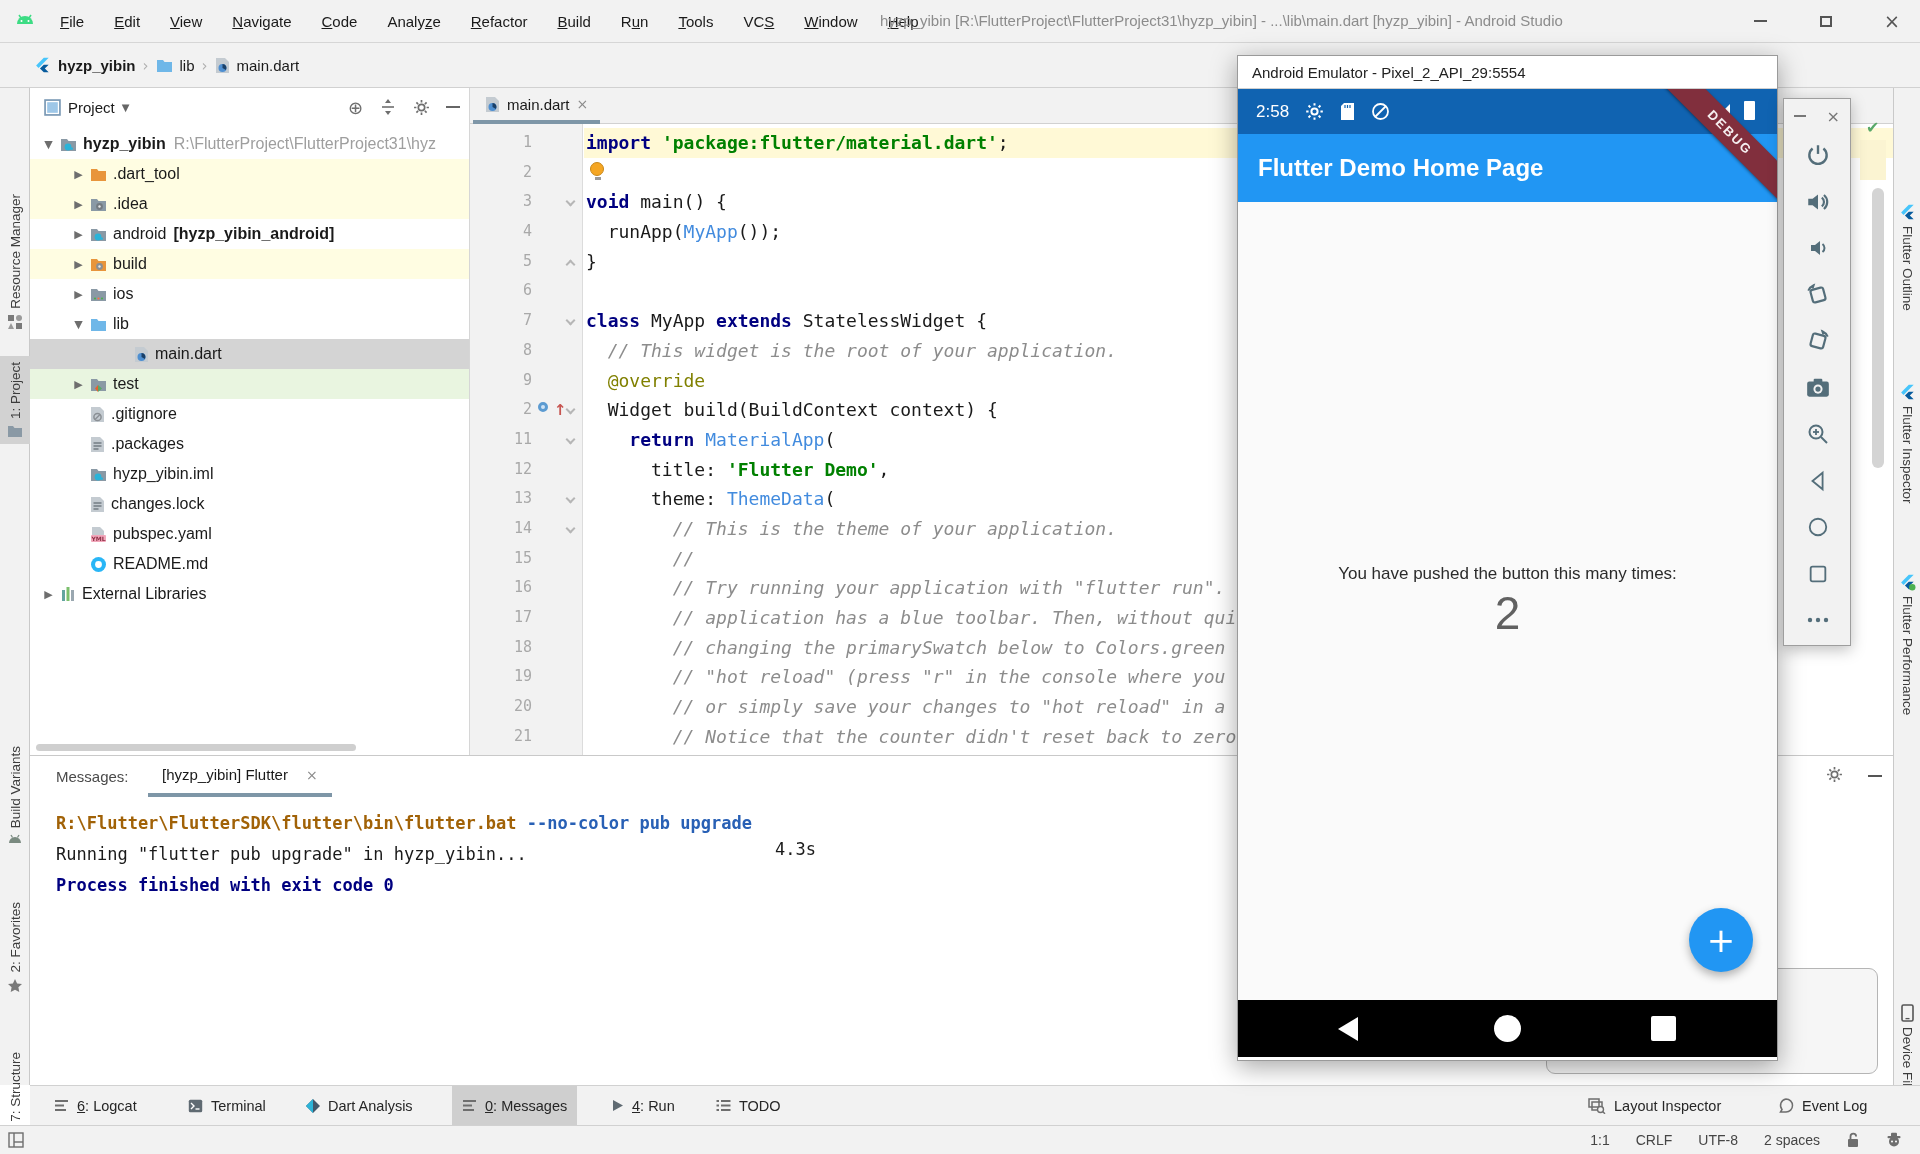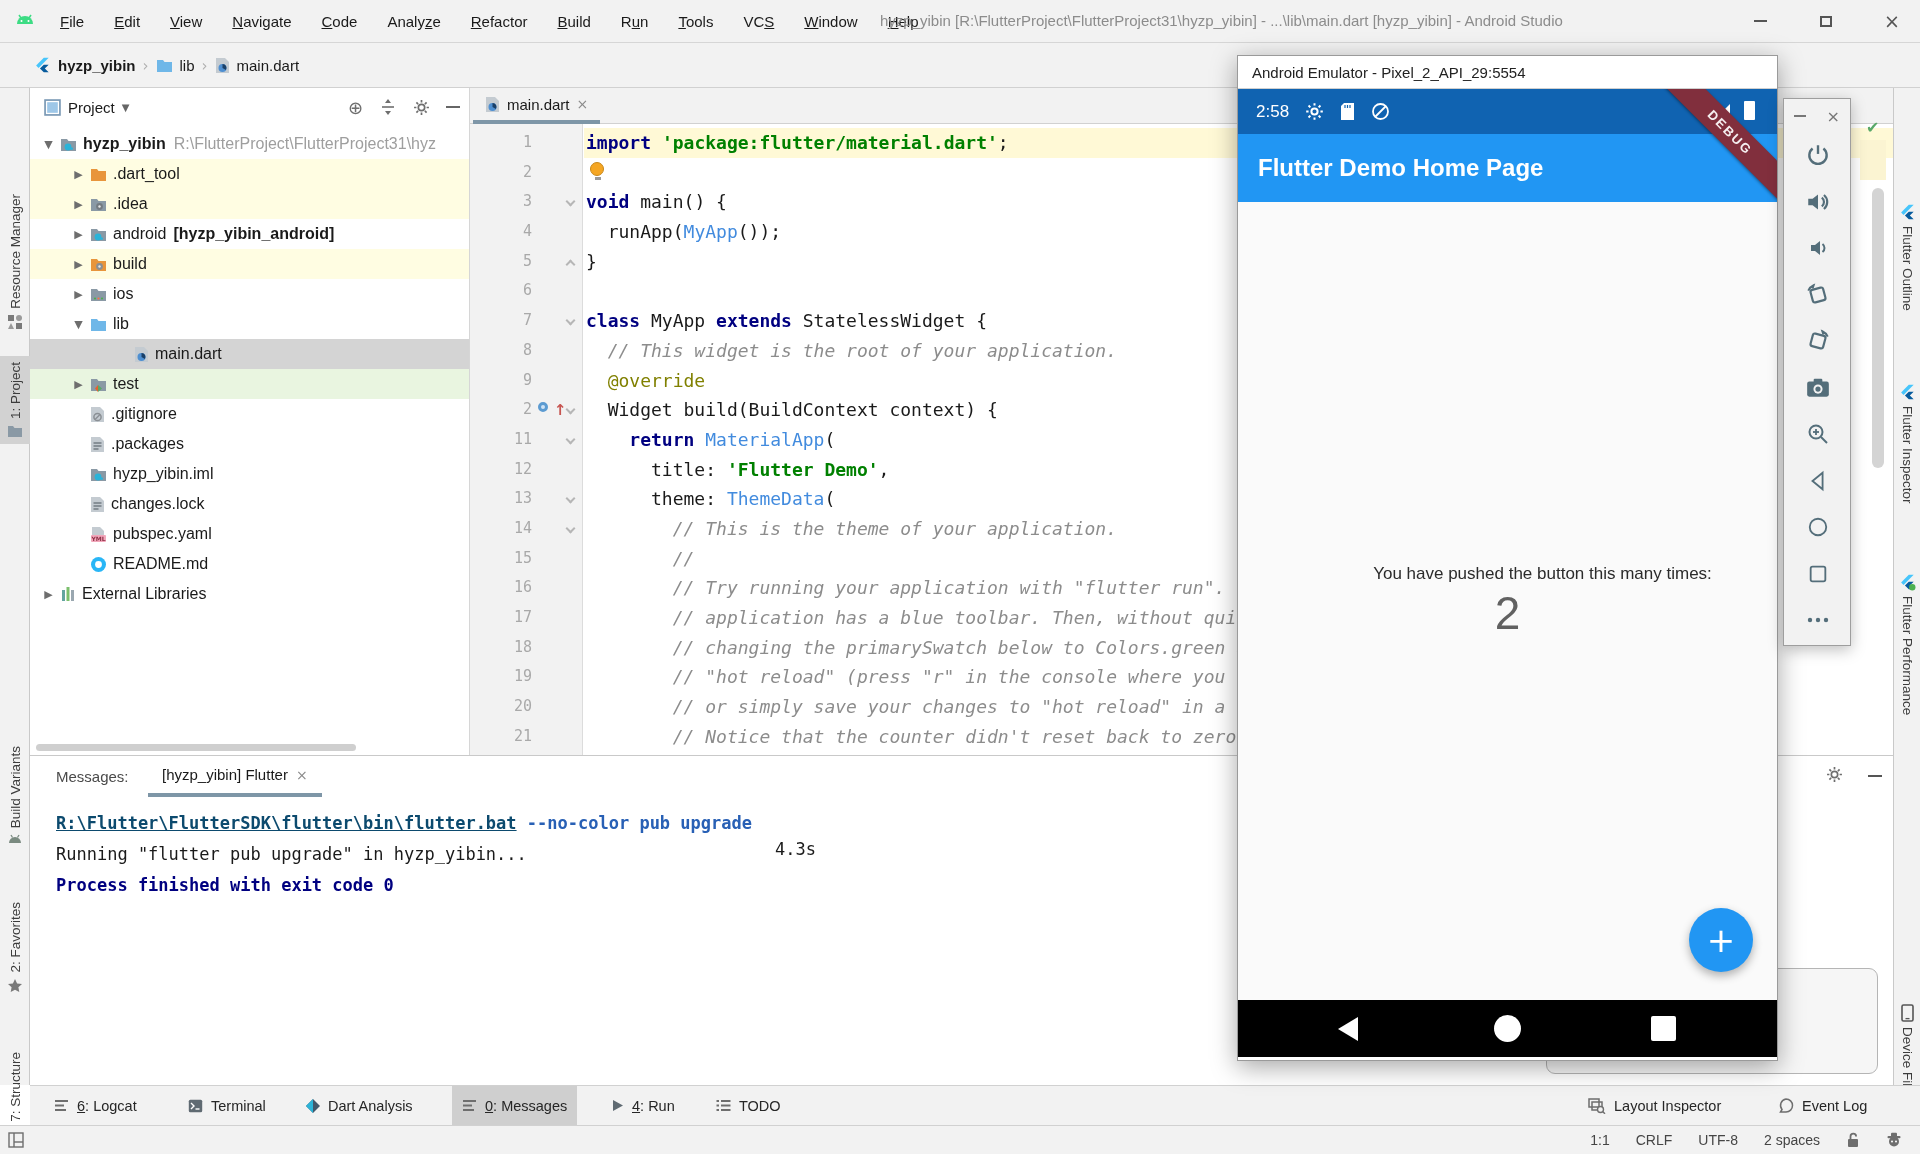--- a/index.html
+++ b/index.html
@@ -98,26 +98,26 @@
     border:3px solid #5c9bd1; background:#cfe3f5; }
   .oarr { position:absolute; left:84px; top:1px; color:#c75450; font-size:15px; font-weight:bold; }
   #insp-check { position:absolute; left:1396px; top:30px; color:#59a869; font-size:16px; }
   #insp-warn  { position:absolute; left:1390px; top:52px; width:26px; height:40px; background:#fbf4d2; }
   #ed-scrollbar { position:absolute; left:1402px; top:100px; width:12px; height:280px; background:#d4d4d4; border-radius:6px; }
 
   
   #messages-panel { position:absolute; left:30px; top:755px; width:1863px; height:330px; background:#fff; border-top:1px solid #c9c9c9; }
   #msg-header { position:absolute; left:0; top:0; width:100%; height:42px; }
   #msg-label { position:absolute; left:26px; top:12px; font-size:15px; color:#4a4a4a; }
-  #msg-tab { position:absolute; left:118px; top:0; height:41px; display:flex; align-items:center; gap:8px;
+  #msg-tab { position:absolute; left:118px; top:0; height:41px; display:flex; align-items:center; gap:18px;
     padding:0 14px; font-size:15px; border-bottom:4px solid #7e96a7; }
   #msg-gear { position:absolute; left:1796px; top:10px; }
   #msg-min  { position:absolute; left:1838px; top:10px; width:14px; height:2px; background:#555; margin-top:9px; }
   #console { position:absolute; left:26px; top:52px; font-family:"DejaVu Sans Mono", monospace; font-size:17px; line-height:31px; white-space:pre; }
-  .lnk { color:#0c4a6e; font-weight:bold; text-decoration:underline; }
+  .lnk { color:#a16207; font-weight:bold; }
   .blue { color:#2860b5; font-weight:bold; }
   .navy { color:#000080; font-weight:bold; }
   #con-time { position:absolute; left:745px; top:83px; font-family:"DejaVu Sans Mono",monospace; font-size:17px; }
 
   
   #bottom-bar { position:absolute; left:30px; top:1085px; width:1890px; height:40px; background:#f2f2f2; border-top:1px solid #d1d1d1; }
   .bb-item { position:absolute; top:0; height:39px; display:flex; align-items:center; gap:8px; padding:0 10px; font-size:14.5px; color:#262626; cursor:default; }
   .bb-item.sel { background:#cfcfcf; }
   .bb-item u { text-decoration:underline; }
   #status-bar { position:absolute; left:0; top:1125px; width:1920px; height:29px; background:#f2f2f2; border-top:1px solid #d1d1d1; font-size:14px; color:#454545; }
@@ -132,21 +132,21 @@
   #emu-screen { position:absolute; left:0; top:33px; width:539px; height:968px; overflow:hidden; }
   #emu-status { position:absolute; left:0; top:0; width:100%; height:45px; background:#1063b1; display:flex; align-items:center; gap:16px; padding-left:18px; }
   #emu-time { color:#fff; font-size:17px; }
   #emu-appbar { position:absolute; left:0; top:45px; width:100%; height:68px; background:#2196f3; display:flex; align-items:center; padding-left:20px; }
   #emu-appbar-title { color:#fff; font-size:24px; font-weight:bold; }
   #debug-ribbon { position:absolute; right:-48px; top:30px; width:190px; height:27px; background:#812f3d;
     transform:rotate(45deg); display:flex; align-items:center; justify-content:center; z-index:5;
     box-shadow:0 1px 3px rgba(0,0,0,.4); }
   #debug-ribbon span { color:rgba(255,255,255,.92); font-size:13px; font-weight:bold; letter-spacing:2px; }
   #emu-body { position:absolute; left:0; top:113px; width:100%; height:798px; background:#fafafa; }
-  #counter-label { position:absolute; left:0; top:362px; width:100%; text-align:center; font-size:17px; color:#2b2b2b;margin-left:35px; }
+  #counter-label { position:absolute; left:0; top:362px; width:100%; text-align:center; font-size:17px; color:#2b2b2b; }
   #counter-value { position:absolute; left:0; top:384px; width:100%; text-align:center; font-size:46px; color:#616161; }
   #fab { position:absolute; left:451px; top:706px; width:64px; height:64px; border-radius:50%; background:#2196f3;
     box-shadow:0 4px 10px rgba(0,0,0,.3); display:flex; align-items:center; justify-content:center; }
   #fab span { color:#fff; font-size:34px; line-height:34px; font-family:"DejaVu Sans",sans-serif; }
   #emu-nav { position:absolute; left:0; top:911px; width:100%; height:57px; background:#000; }
   #nav-back { position:absolute; left:100px; top:17px; width:0; height:0;
     border-top:12px solid transparent; border-bottom:12px solid transparent; border-right:20px solid #fff; }
   #nav-home { position:absolute; left:256px; top:15px; width:27px; height:27px; border-radius:50%; background:#fff; }
   #nav-recents { position:absolute; left:413px; top:16px; width:25px; height:25px; background:#fff; border-radius:2px; }
 

